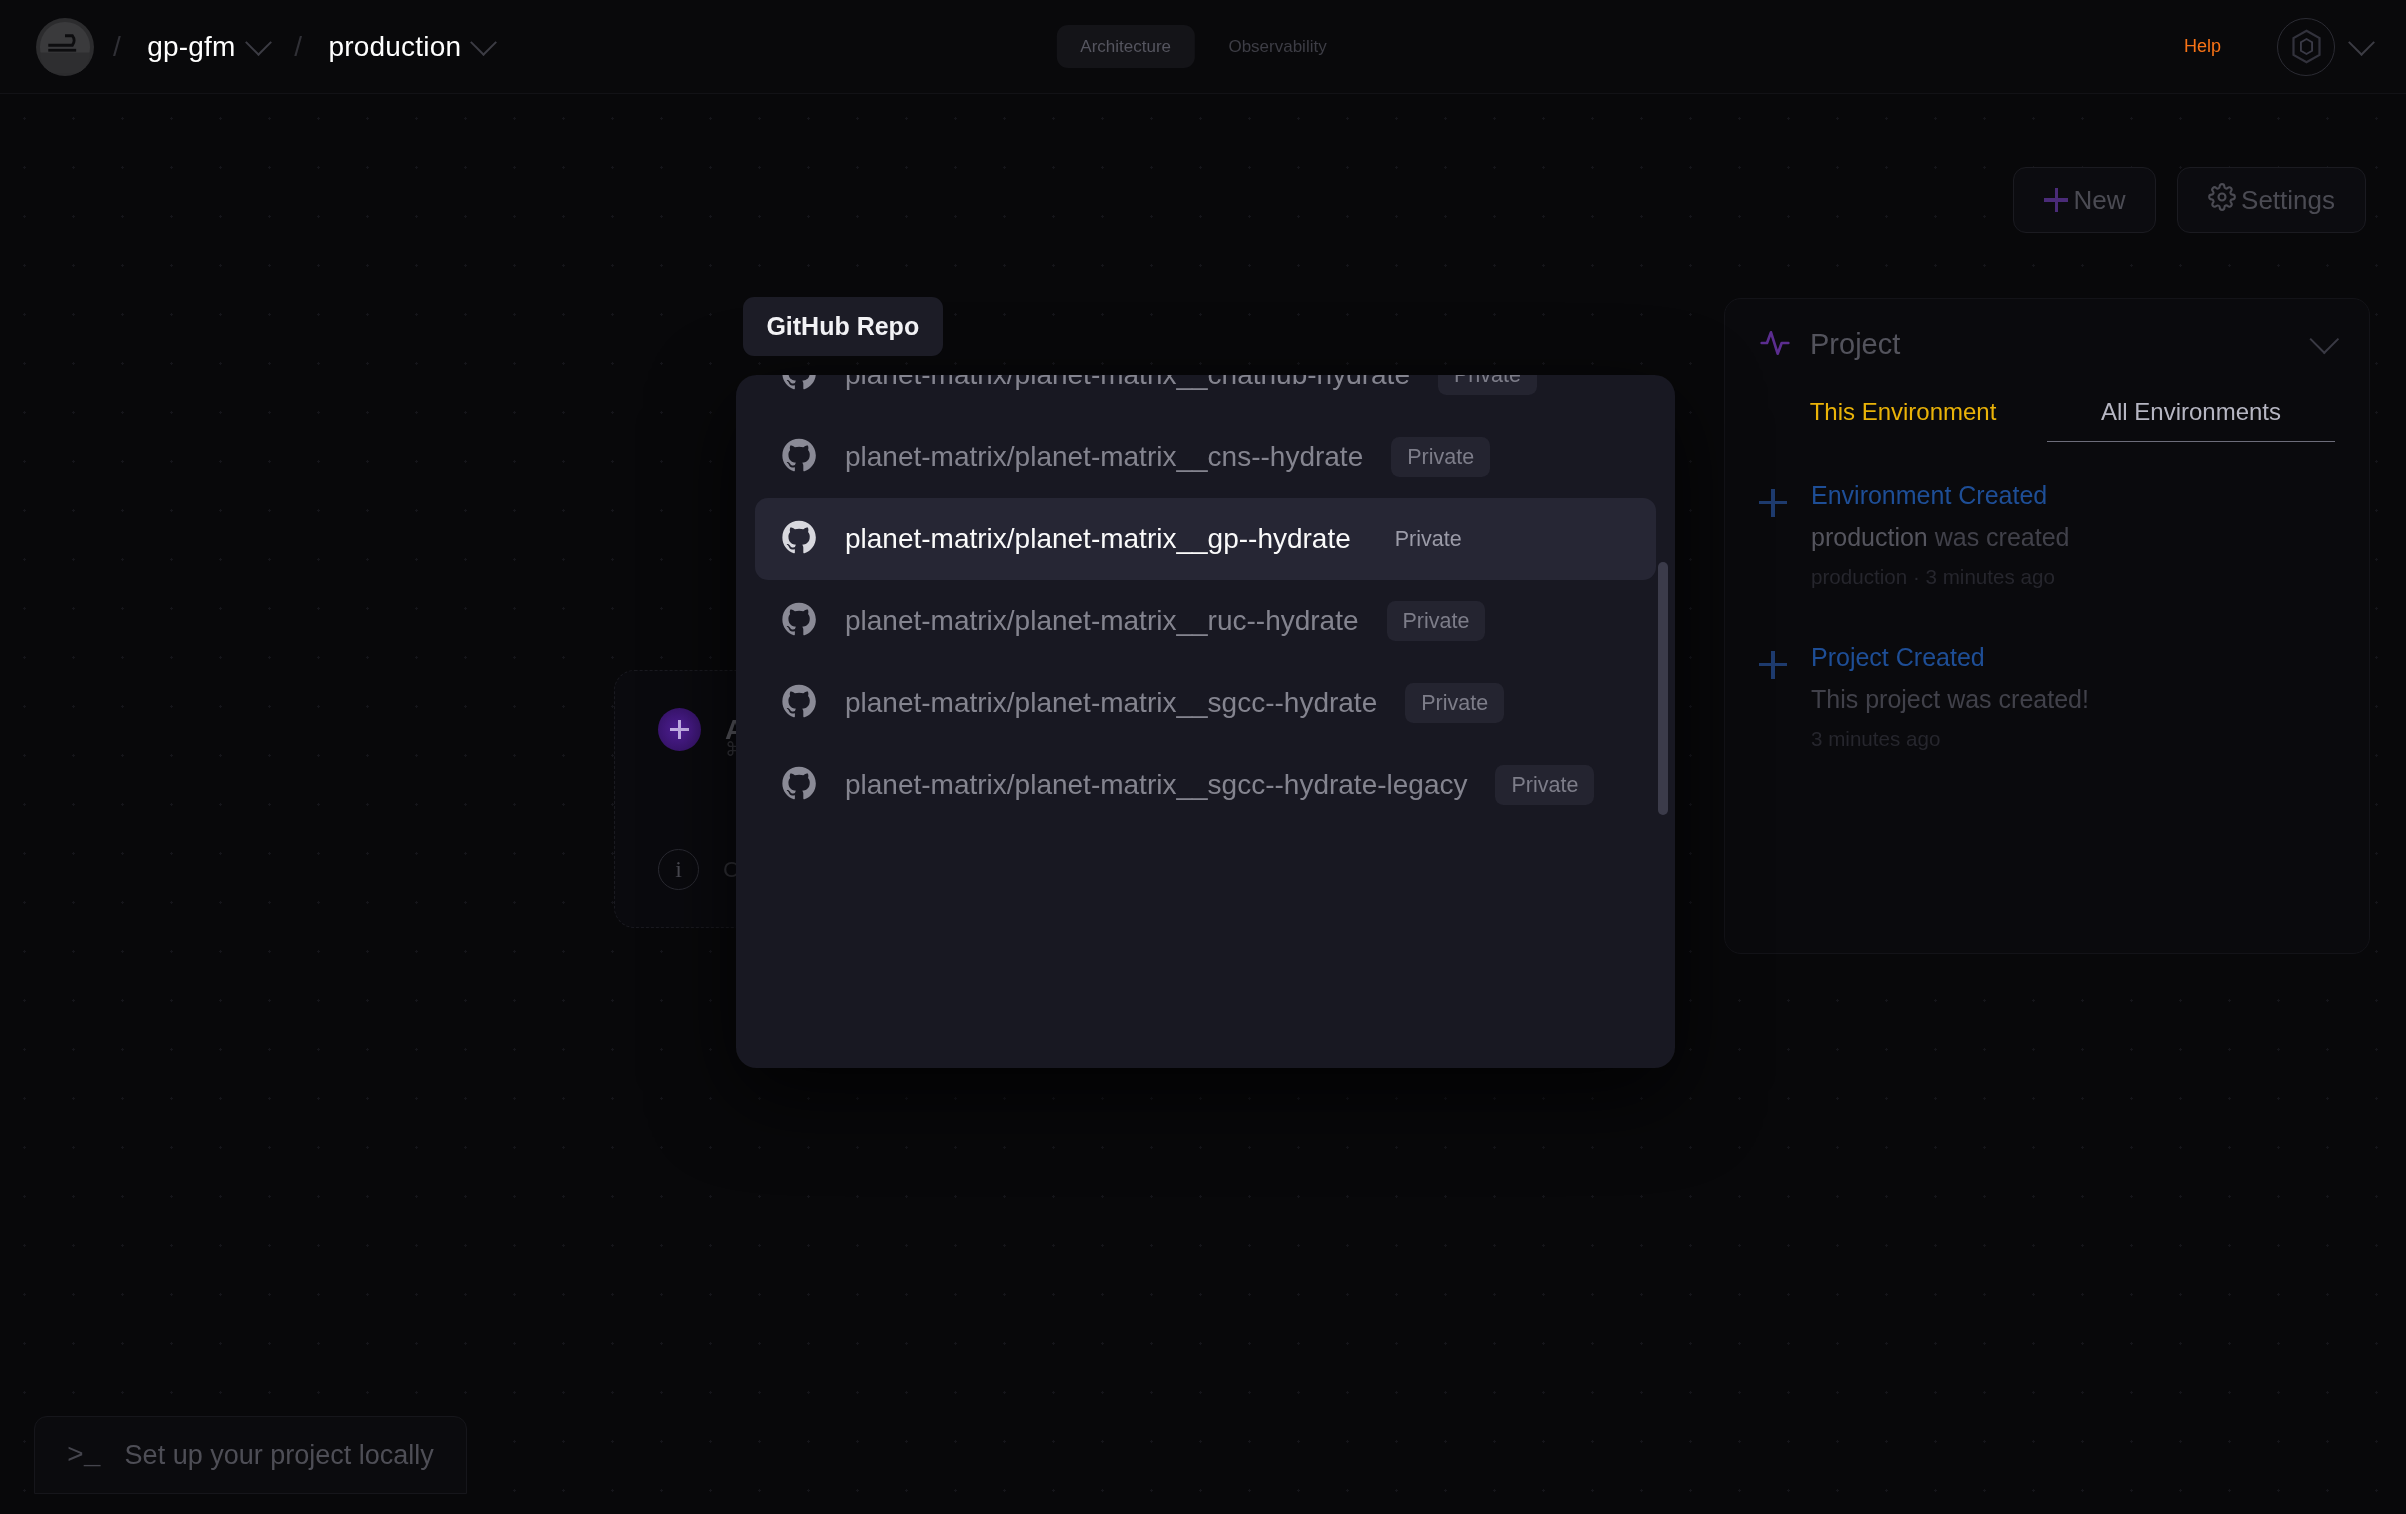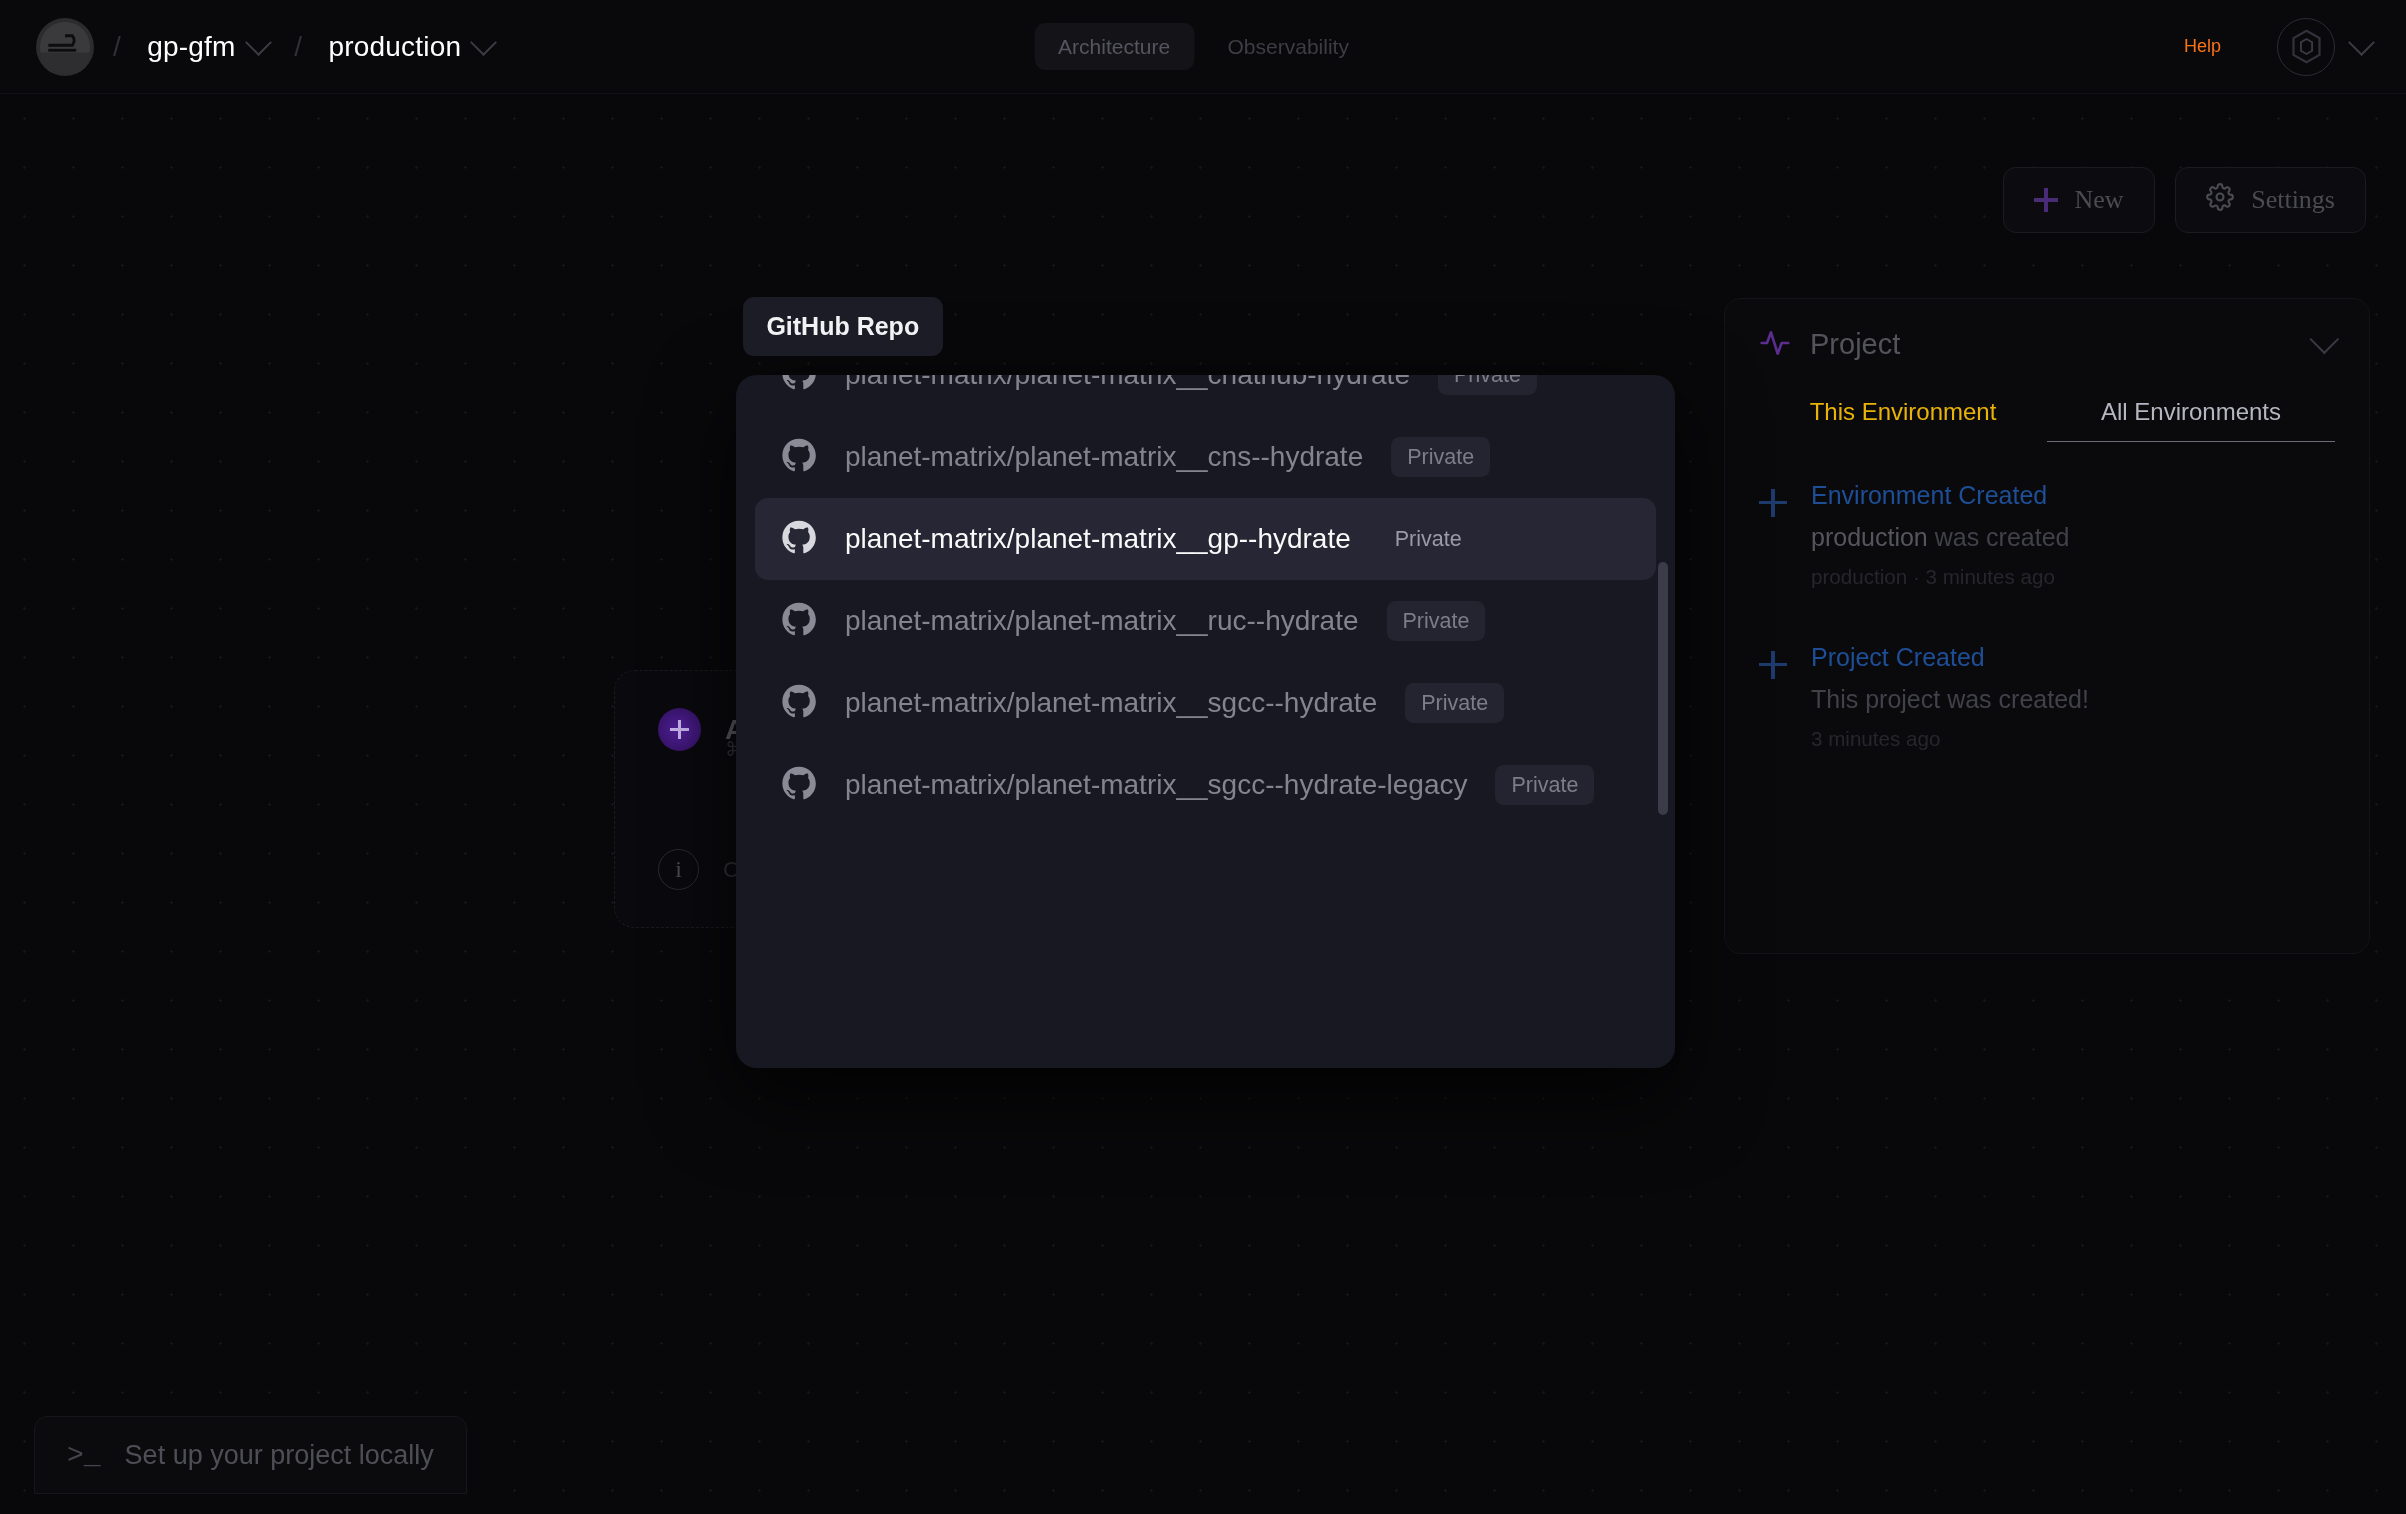--- a/index.html
+++ b/index.html
@@ -55,45 +55,45 @@
     width: 19px; height: 19px;
     border-right: 2.2px solid #3c3c44;
     border-bottom: 2.2px solid #3c3c44;
     transform: rotate(45deg) translate(-2.8px,-2.8px);
   }
   .tabs {
     position: absolute; left: 50%; transform: translateX(-50%);
     display: flex; align-items: center; gap: 9.4px;
   }
   .tab {
-    font-size: 21px; color: #3d3d45; padding: 11.2px 24px; border-radius: 11.2px;
+    font-size: 17px; color: #3d3d45; padding: 11.2px 24px; border-radius: 11.2px;
   }
   .tab.active { background: #141418; color: #55555f; }
   .header-right {
     margin-left: auto; display: flex; align-items: center; gap: 56px;
   }
   .help-link { font-size: 18px; color: #f97316; }
   .avatar-wrap { display: flex; align-items: center; gap: 17px; }
   .avatar {
     width: 58px; height: 58px; border-radius: 50%;
     border: 1.9px solid #2b2b33;
     display: flex; align-items: center; justify-content: center;
   }
 
   
   .action-bar {
     position: absolute; right: 41px; top: 167px;
     display: flex; align-items: center; gap: 20.6px;
     z-index: 20;
   }
   .btn {
-    display: flex; align-items: center; gap: 17px;
+    display: flex; align-items: center; gap: 5px;
     height: 66px; padding: 0 30px;
     border: 0.9px solid #1b1b21; border-radius: 13px;
-    background: #0c0c10; color: #4b4b53; font-size: 26px; font-family: Liberation Serif, serif;
+    background: #0c0c10; color: #4b4b53; font-size: 26px;
   }
   .btn .plus {
     position: relative; width: 24px; height: 24px;
   }
   .btn .plus:before, .btn .plus:after {
     content: ""; position: absolute; background: #4a2b78;
   }
   .btn .plus:before { left: 10.3px; top: 0; width: 3.7px; height: 24px; }
   .btn .plus:after { top: 10.3px; left: 0; height: 3.7px; width: 24px; }
 

